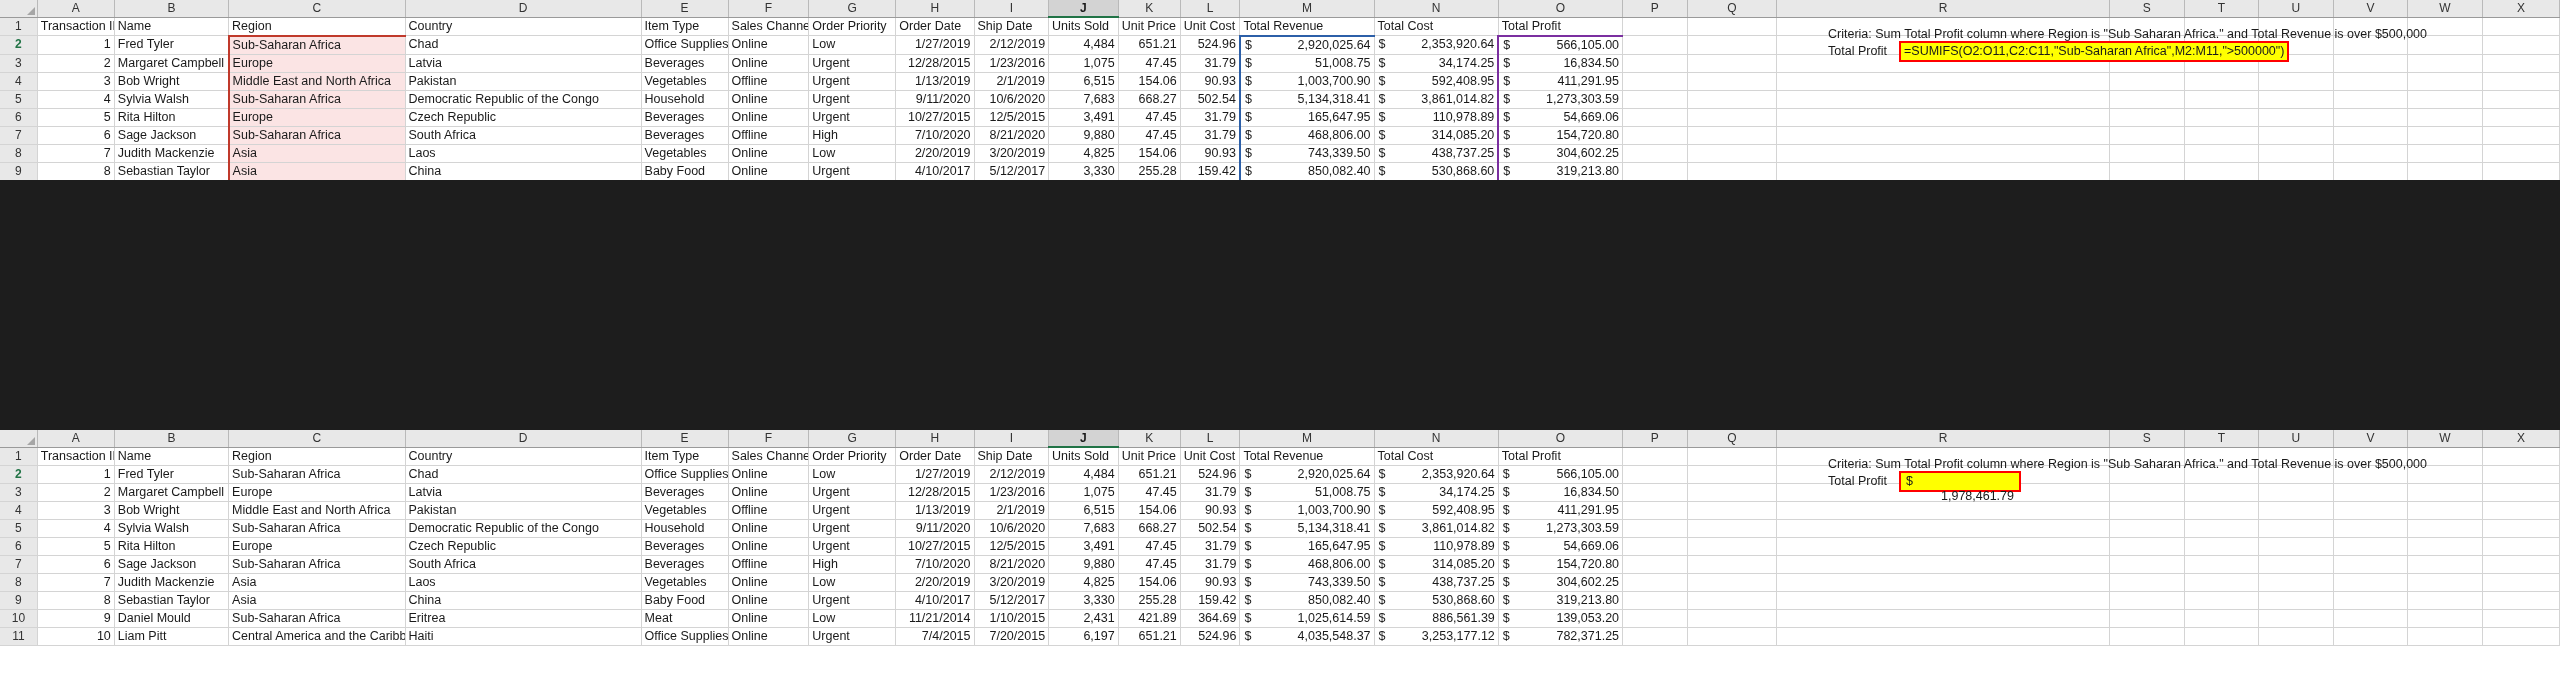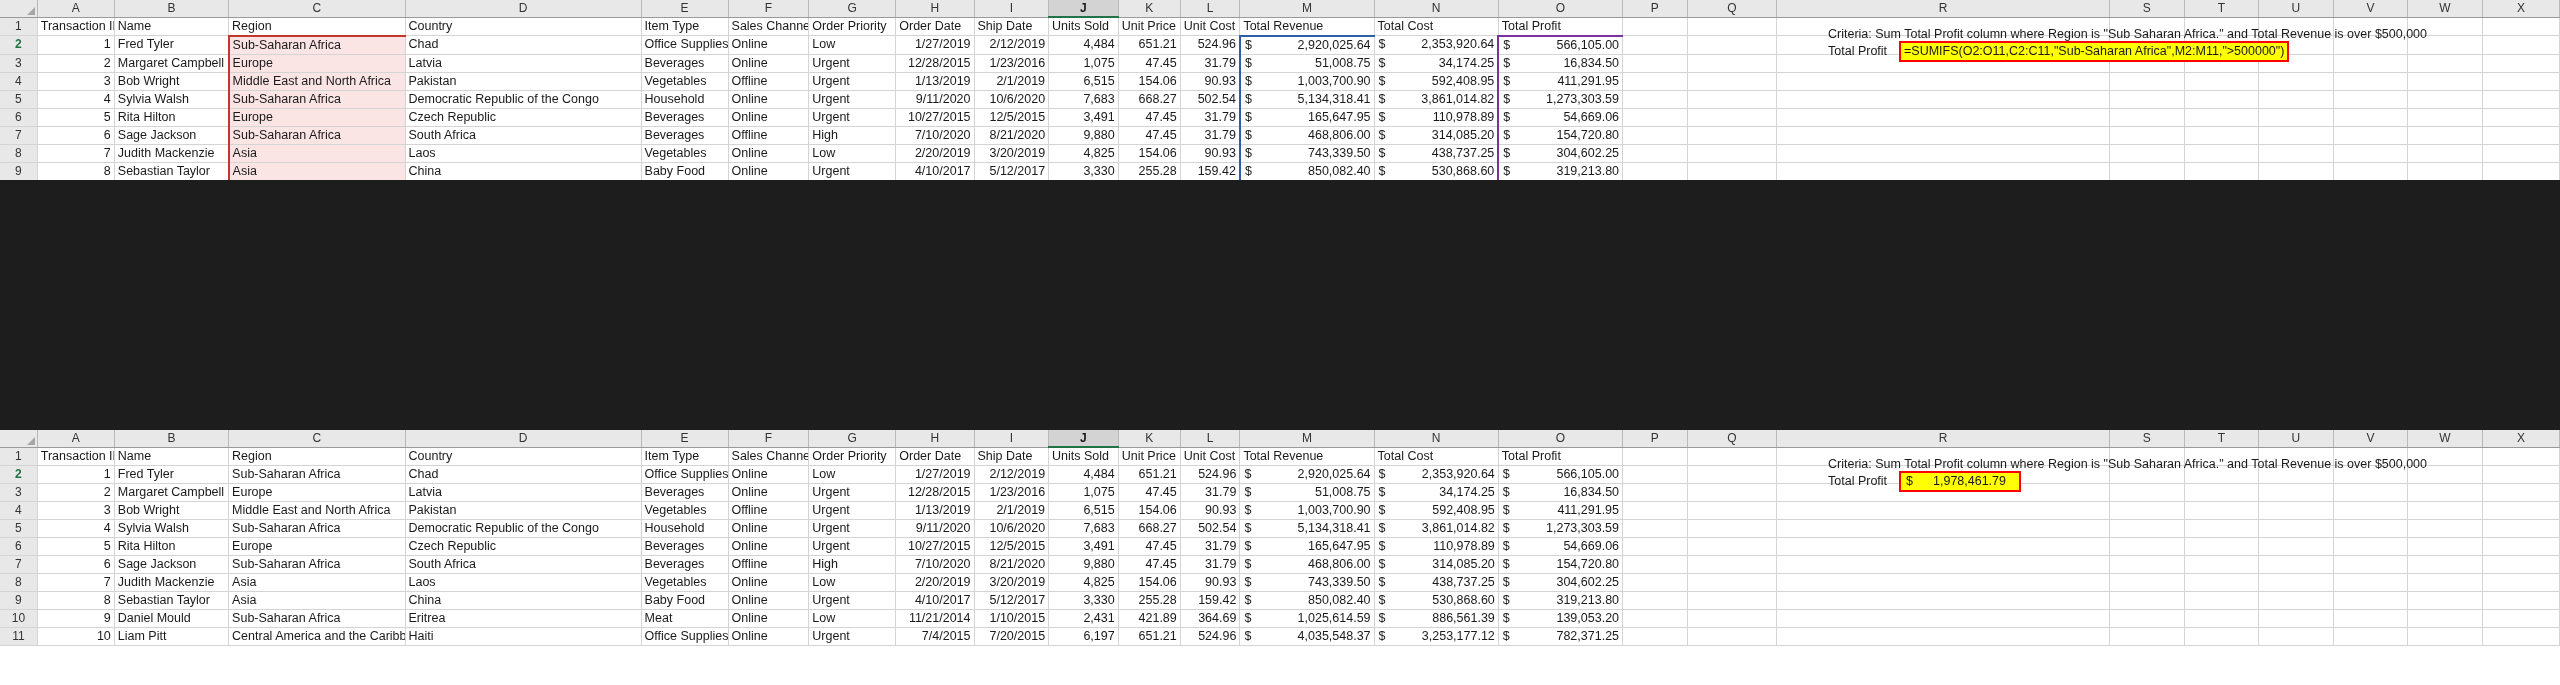--- a/index.html
+++ b/index.html
@@ -785,17 +785,17 @@
             <td></td>
             <td></td>
           </tr>
         </tbody>
     </table>
 
     <div style="position:absolute;left:1828px;top:26px;width:760px;height:16px;line-height:16px;font-size:12.5px;color:#1a1a1a;white-space:nowrap;">Criteria: Sum Total Profit column where Region is "Sub Saharan Africa." and Total Revenue is over $500,000</div>
     <div style="position:absolute;left:1828px;top:43px;height:16px;line-height:16px;font-size:12.5px;color:#1a1a1a;">Total Profit</div>
     <div style="position:absolute;left:1899px;top:41px;width:118px;height:17px;line-height:17px;background:#ffff00;border:2px solid #ff0000;font-size:12.5px;color:#1a1a1a;">
       <span style="position:absolute;left:5px;">$</span>
-      <span style="position:absolute;right:13px;">1,978,461.79</span>
+      <span style="position:absolute;right:5px;margin-top:15px;">1,978,461.79</span>
     </div>
   </div>
 
 </div>
 
 </body></html>

